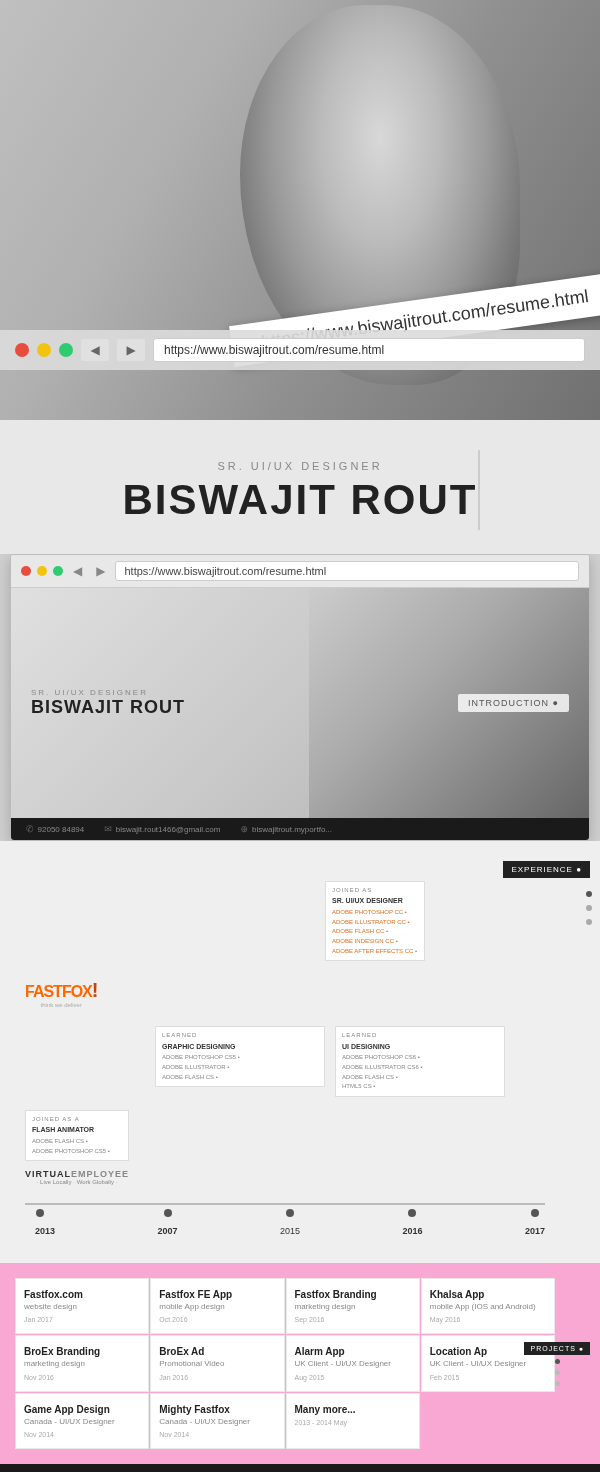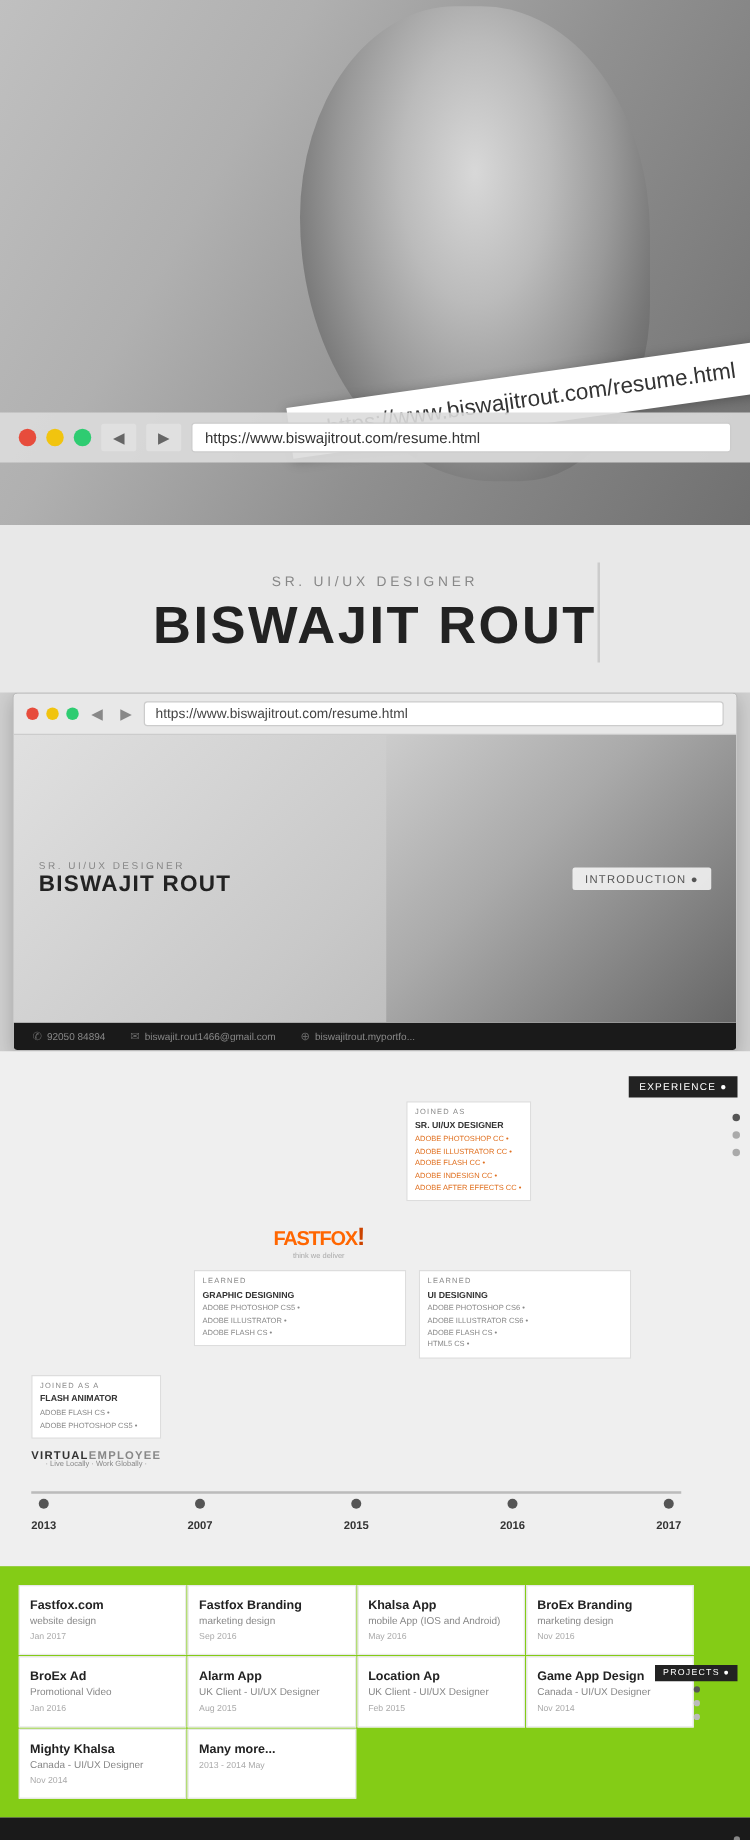--- a/index.html
+++ b/index.html
@@ -261,21 +261,21 @@
     .tc-label {
       font-size: 6px;
       color: #888;
       margin-bottom: 2px;
       text-transform: uppercase;
       letter-spacing: 1px;
     }
 
     
     .projects-section {
-      background: #84cc16;
+      background: #f9a8d4;
       padding: 15px;
       position: relative;
     }
     .proj-badge {
       position: absolute;
       right: 10px;
       top: 50%;
       transform: translateY(-50%);
       display: flex;
       flex-direction: column;
@@ -454,21 +454,21 @@
             ADOBE PHOTOSHOP CC •<br>
             ADOBE ILLUSTRATOR CC •<br>
             ADOBE FLASH CC •<br>
             ADOBE INDESIGN CC •<br>
             ADOBE AFTER EFFECTS CC •
           </div>
         </div>
       </div>
     </div>
 
-    <div style="display:flex;justify-content:center;margin-right:60px;margin-bottom:8px;">
+    <div style="display:flex;justify-content:flex-start;margin-right:60px;margin-bottom:18px;">
       <div style="text-align:center;">
         <div class="fastfox-logo">FASTFOX<span style="font-size:20px;">!</span></div>
         <div style="font-size:6px;color:#aaa;">think we deliver</div>
       </div>
     </div>
 
     <div style="display:flex;gap:0;margin-bottom:5px;">
       <div style="flex:0 0 130px;"></div>
       <div style="flex:1;text-align:center;">
         <div class="tc-box" style="text-align:left;">
@@ -509,29 +509,29 @@
         <div class="ve-logo">VIRTUAL<span style="color:#888;">EMPLOYEE</span></div>
         <div class="ve-tagline">· Live Locally · Work Globally ·</div>
       </div>
     </div>
 
     <div style="position:relative;margin-top:10px;">
       <div style="height:2px;background:#bbb;margin:0 0 0 0;"></div>
       <div style="display:flex;justify-content:space-between;margin-top:4px;">
         <div style="text-align:center;">
           <div style="width:8px;height:8px;background:#555;border-radius:50%;margin:0 auto 3px;"></div>
-          <span style="font-size:9px;font-weight:700;color:#333;">2013</span>
+          <span style="font-size:9px;font-weight:700;color:#333;margin-left:10px;">2013</span>
         </div>
         <div style="text-align:center;">
           <div style="width:8px;height:8px;background:#555;border-radius:50%;margin:0 auto 3px;"></div>
           <span style="font-size:9px;font-weight:700;color:#333;">2007</span>
         </div>
         <div style="text-align:center;">
           <div style="width:8px;height:8px;background:#555;border-radius:50%;margin:0 auto 3px;"></div>
-          <span style="font-size:9px;font-weight:700;color:#333;text-align:center;">2015</span>
+          <span style="font-size:9px;font-weight:400;color:#333;text-align:center;">2015</span>
         </div>
         <div style="text-align:center;">
           <div style="width:8px;height:8px;background:#555;border-radius:50%;margin:0 auto 3px;"></div>
           <span style="font-size:9px;font-weight:700;color:#333;">2016</span>
         </div>
         <div style="text-align:center;">
           <div style="width:8px;height:8px;background:#555;border-radius:50%;margin:0 auto 3px;"></div>
           <span style="font-size:9px;font-weight:700;color:#333;">2017</span>
         </div>
       </div>
@@ -549,20 +549,25 @@
     </div>
   </div>
   <div class="projects-grid">
 
     <div class="proj-cell">
       <div class="proj-name">Fastfox.com</div>
       <div class="proj-type">website design</div>
       <div class="proj-date">Jan 2017</div>
     </div>
     <div class="proj-cell">
+      <div class="proj-name">Fastfox FE App</div>
+      <div class="proj-type">mobile App design</div>
+      <div class="proj-date">Oct 2016</div>
+    </div>
+    <div class="proj-cell">
       <div class="proj-name">Fastfox Branding</div>
       <div class="proj-type">marketing design</div>
       <div class="proj-date">Sep 2016</div>
     </div>
     <div class="proj-cell">
       <div class="proj-name">Khalsa App</div>
       <div class="proj-type">mobile App (IOS and Android)</div>
       <div class="proj-date">May 2016</div>
     </div>
 
@@ -586,21 +591,21 @@
       <div class="proj-type">UK Client - UI/UX Designer</div>
       <div class="proj-date">Feb 2015</div>
     </div>
 
     <div class="proj-cell">
       <div class="proj-name">Game App Design</div>
       <div class="proj-type">Canada - UI/UX Designer</div>
       <div class="proj-date">Nov 2014</div>
     </div>
     <div class="proj-cell">
-      <div class="proj-name">Mighty Khalsa</div>
+      <div class="proj-name">Mighty Fastfox</div>
       <div class="proj-type">Canada - UI/UX Designer</div>
       <div class="proj-date">Nov 2014</div>
     </div>
     <div class="proj-cell">
       <div class="proj-name">Many more...</div>
       <div class="proj-type"></div>
       <div class="proj-date">2013 - 2014 May</div>
     </div>
 
   </div>

